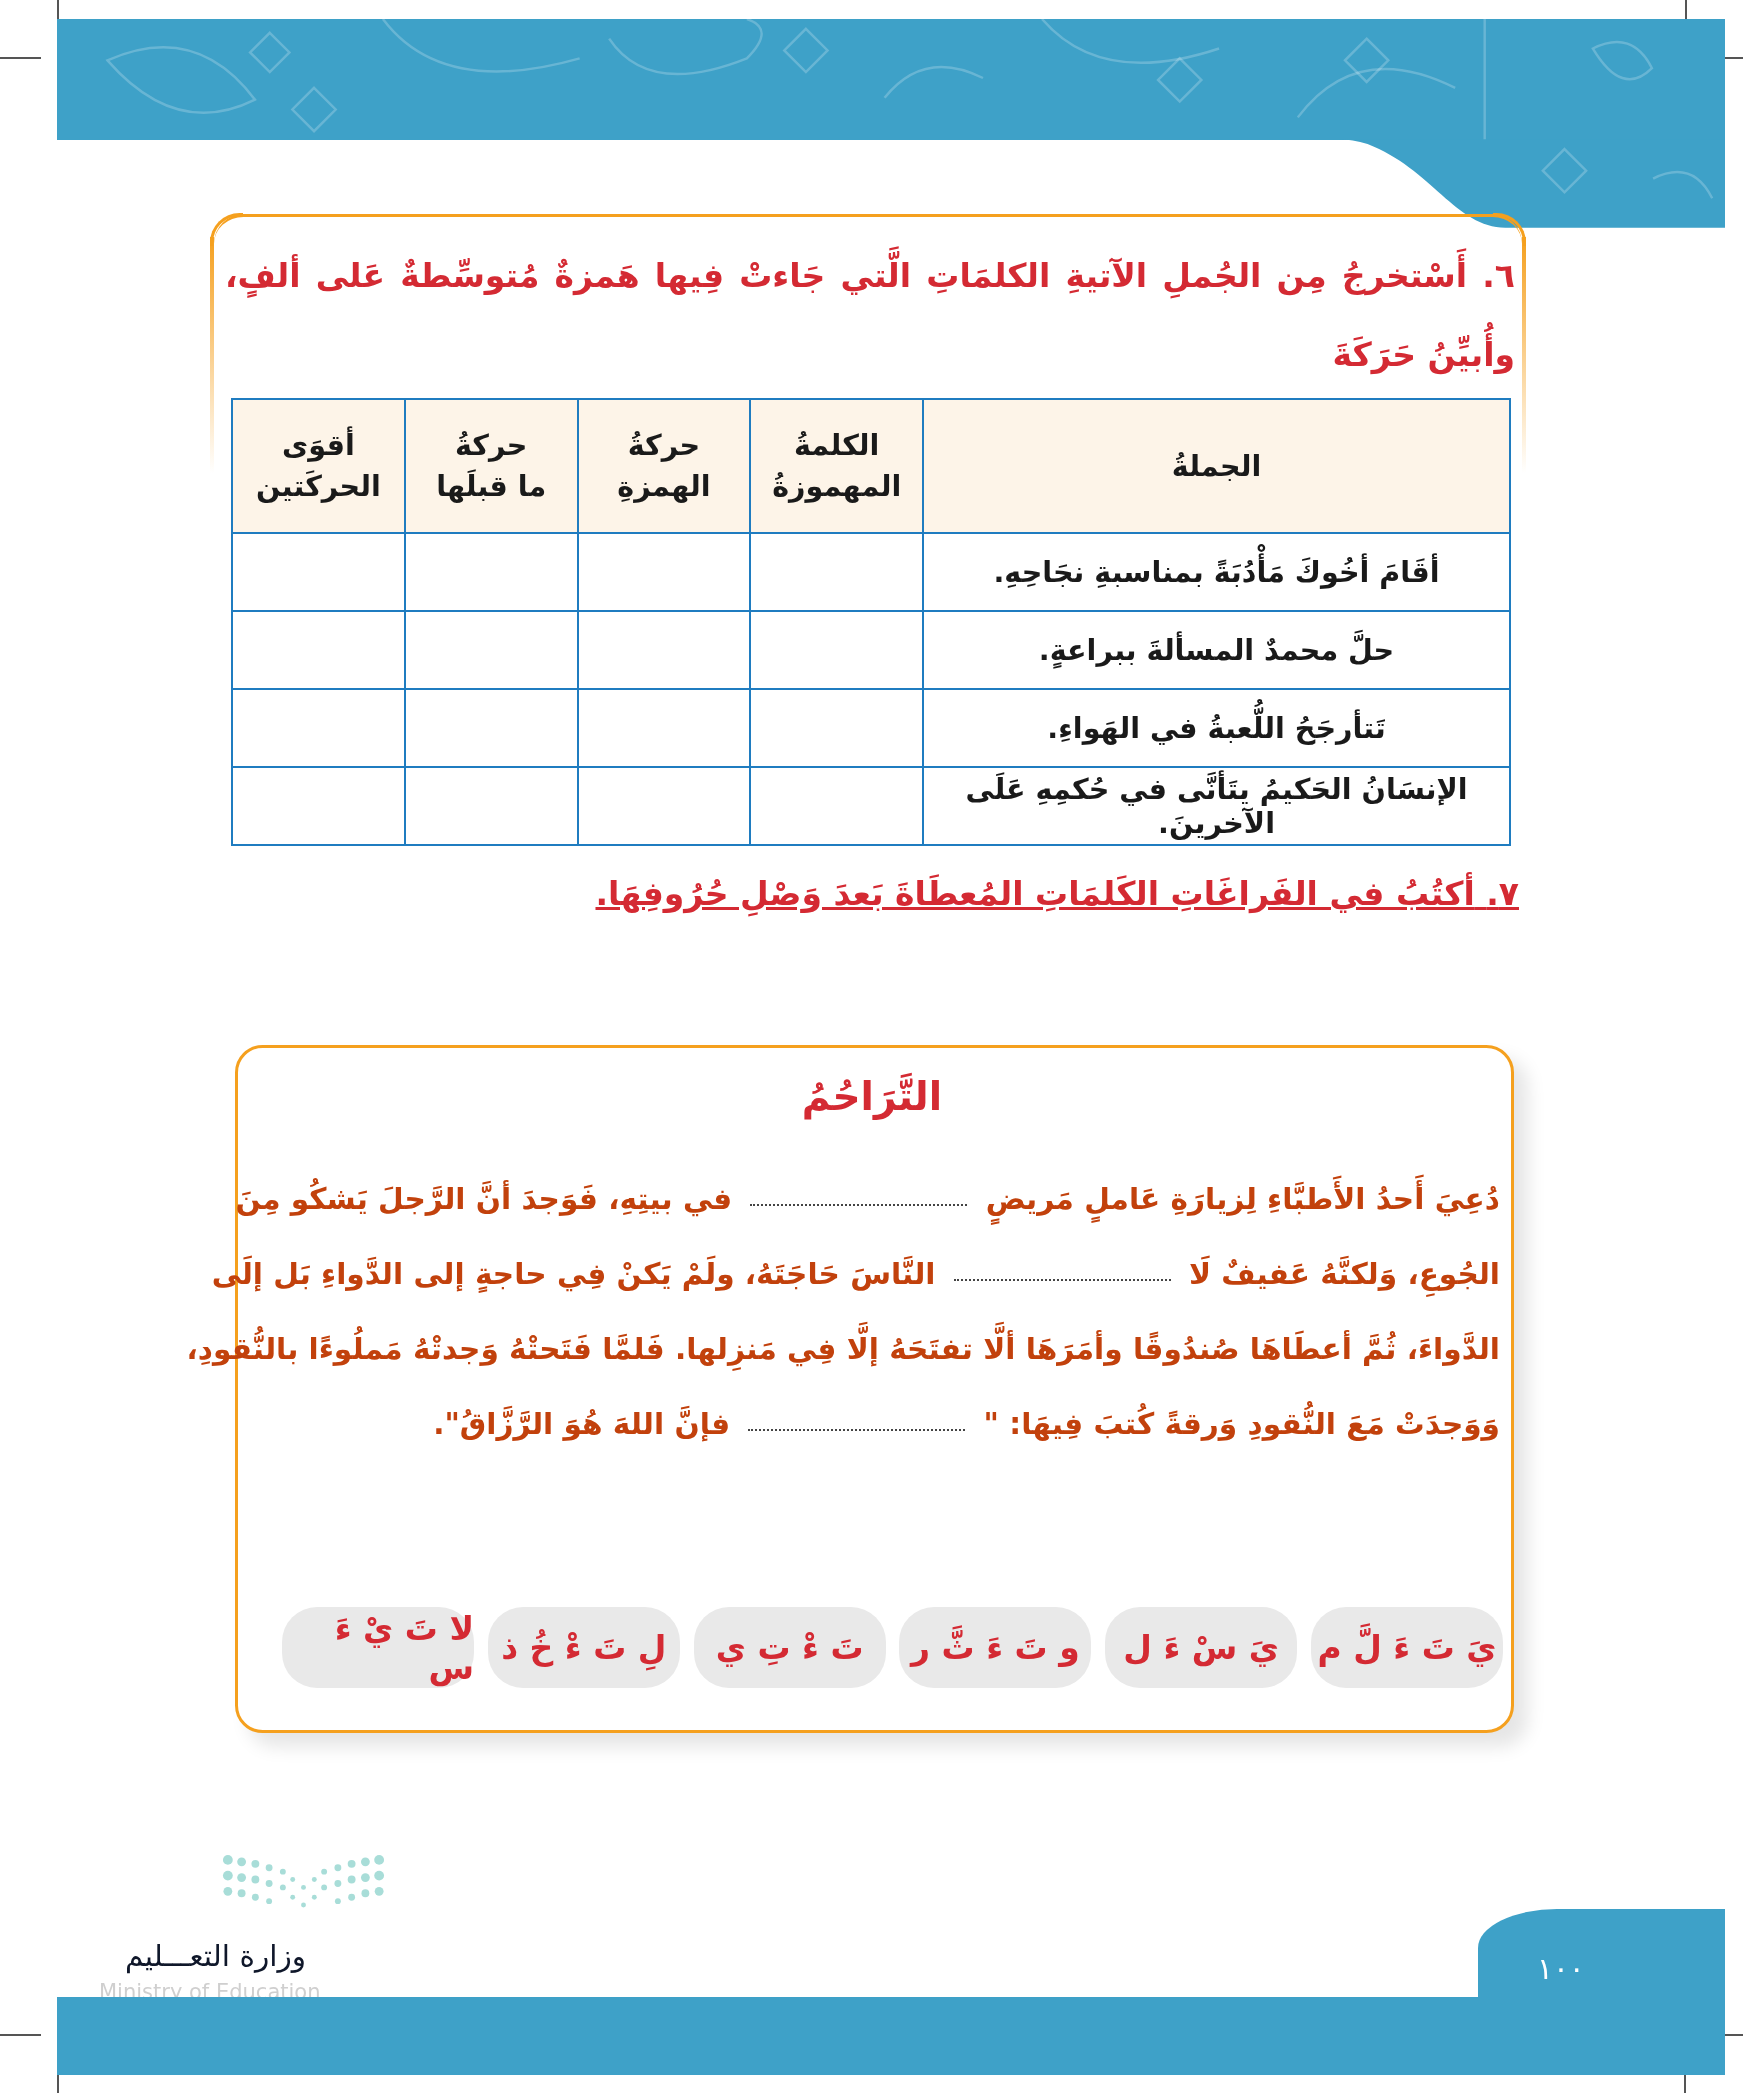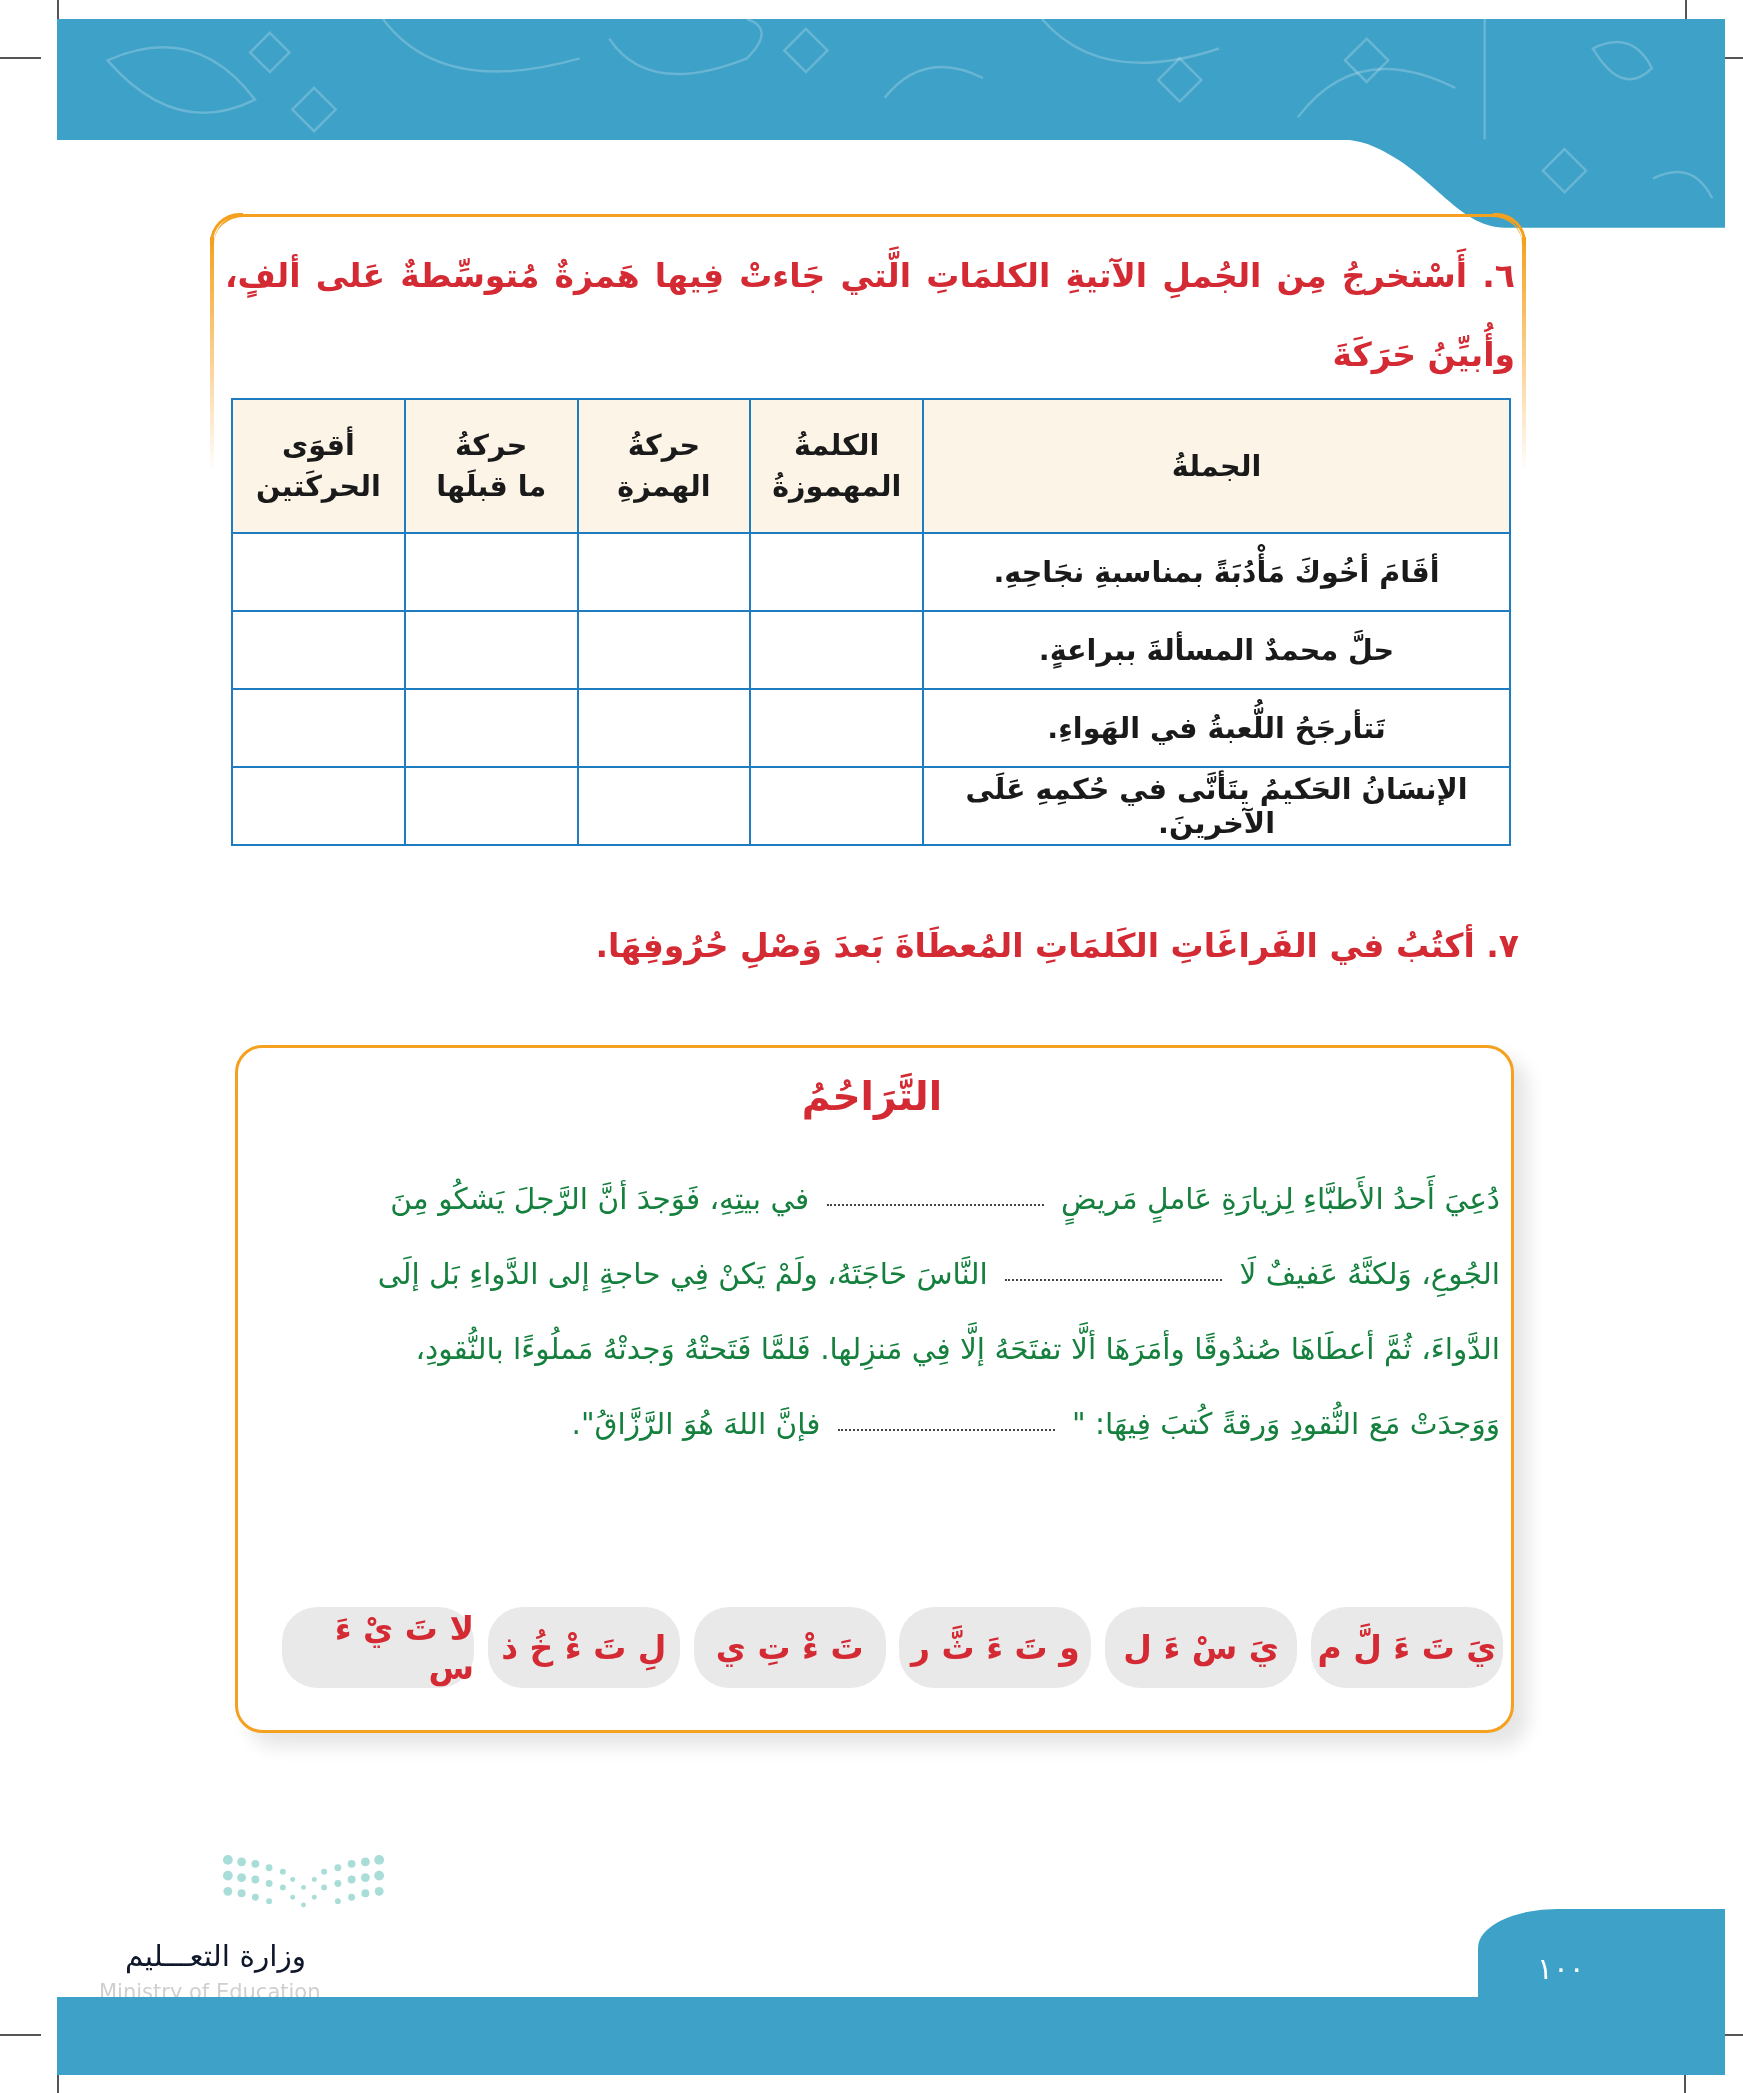--- a/index.html
+++ b/index.html
@@ -34,21 +34,21 @@
     }
     .ex6-box .corner-l { left: -3.9px; border-left: 3.9px solid #f5a01e; border-top-left-radius: 29.6px; }
     .ex6-box .corner-r { right: -3.9px; border-right: 3.9px solid #f5a01e; border-top-right-radius: 29.6px; }
 
     .question {
       direction: rtl; color: #d42a33; font-weight: bold;
       font-family: "DejaVu Sans", sans-serif; font-size: 33px; line-height: 79px;
     }
     .q6 { position: absolute; right: 229px; top: 236px; width: 1290px; text-align: justify; }
     .q6 .line2 { display: block; padding-right: 29.6px; }
-    .q7 { position: absolute; right: 225px; top: 906px; width: 985px; }
+    .q7 { position: absolute; right: 225px; top: 854px; width: 985px; text-decoration: underline; }
 
     
     .hamza-table {
       position: absolute; left: 231px; top: 398px; width: 1280px;
       border-collapse: collapse; direction: rtl;
       font-family: "DejaVu Sans", sans-serif; font-weight: bold; color: #1a1a1a;
     }
     .hamza-table th, .hamza-table td {
       border: 2.5px solid #1f7cc0; padding: 0; text-align: center;
     }
@@ -64,21 +64,21 @@
       position: absolute; left: 235px; top: 1045px; width: 1279px; height: 688px;
       border: 3.9px solid #f5a01e; border-radius: 27.6px; box-sizing: border-box; background: #fff;
       box-shadow: 13.8px 13.8px 17.7px rgba(0,0,0,0.10);
     }
     .story-title {
       position: absolute; left: 0; right: 0; top: 1074px; text-align: center;
       color: #d42a33; font-weight: bold; font-size: 39px; direction: rtl;
     }
     .story-text {
       position: absolute; right: 244px; top: 1162px; width: 1261px; direction: rtl;
-      font-weight: normal; font-size: 29.6px; line-height: 75px; color: #15803d;
+      font-weight: bold; font-size: 29.6px; line-height: 75px; color: #c2410c;
       text-align: justify;
     }
     .story-text .line { display: block; white-space: nowrap; }
     .dots {
       display: inline-block; border-bottom: 2px dotted #444; height: 9.9px; margin: 0 7.9px;
       vertical-align: middle;
     }
     .word-bank {
       position: absolute; left: 282px; top: 1607px; width: 1221px; height: 73px;
       display: flex; flex-direction: row-reverse; gap: 13.8px;

